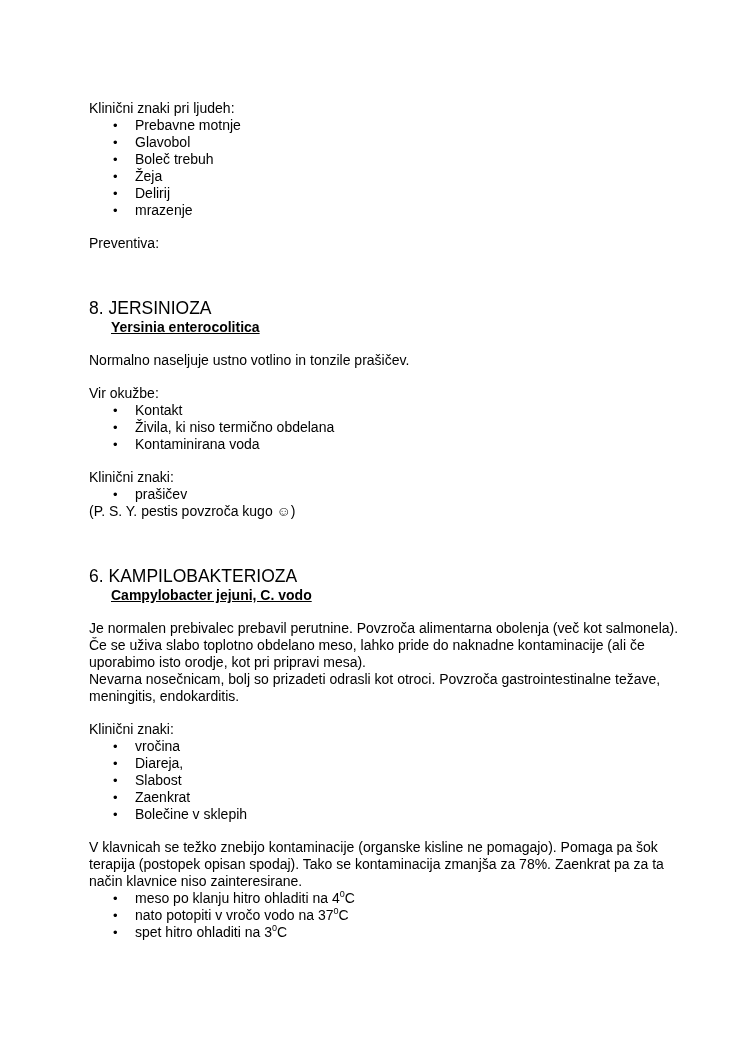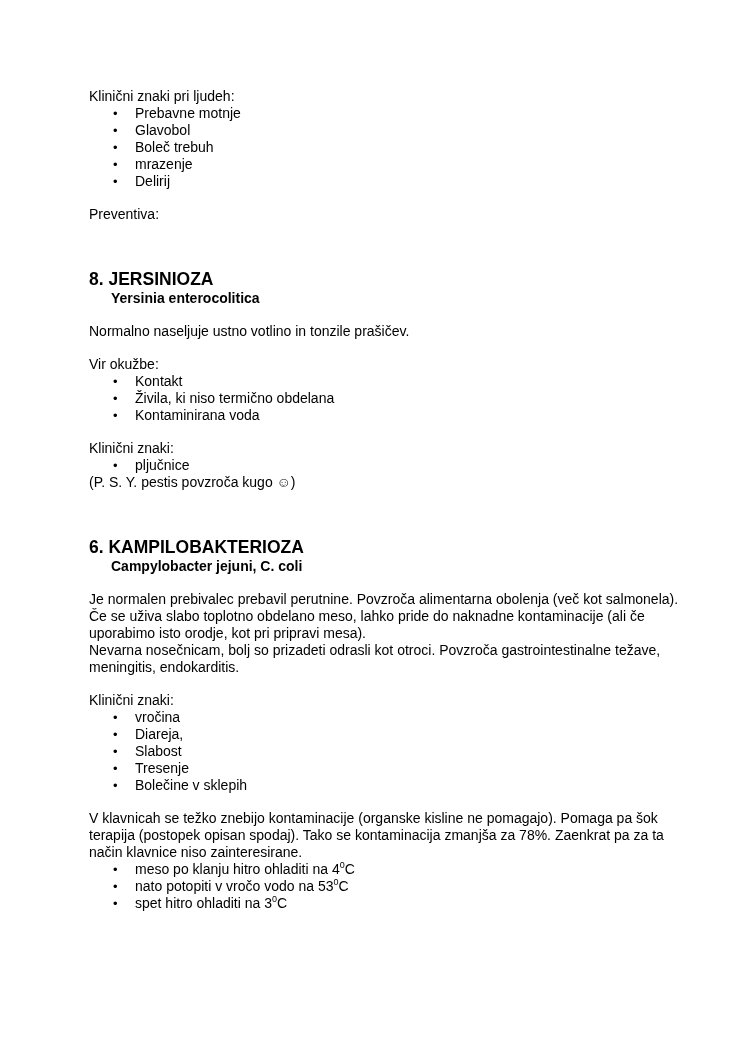--- a/index.html
+++ b/index.html
@@ -1,77 +1,78 @@
 <!DOCTYPE html>
 <html><head>
 <meta charset="utf-8">
 <style>
   html, body { margin:0; padding:0; background:#fff; }
   body { width:750px; height:1061px; position:relative; overflow:hidden;
          font-family:"Liberation Sans", sans-serif; color:#000; font-size:14px; }
-  .page { position:absolute; left:89px; top:88px; width:600px; }
+  .page { position:absolute; left:89px; top:100px; width:600px; }
   p { margin:0; line-height:17px; }
   ul { margin:0; padding:0; list-style:none; }
   li { position:relative; padding-left:46px; line-height:17px; }
   li::before { content:"\2022"; position:absolute; left:24px; top:0; font-size:13px; }
   .gap { height:16px; }
   .biggap { height:46px; }
-  h2 { margin:0; font-size:17.5px; font-weight:bold; line-height:20px; }
-  .sub { margin:0 0 0 22px; font-weight:bold; line-height:18px; }
+  h2 { margin:0; font-size:17.5px; font-weight:normal; line-height:20px; }
+  .sub { margin:0 0 0 22px; font-weight:bold; text-decoration:underline; line-height:18px; }
   sup { font-size:9px; line-height:0; }
 </style>
 </head>
 <body>
 
 <div class="page">
   <p>Klinični znaki pri ljudeh:</p>
   <ul>
     <li>Prebavne motnje</li>
     <li>Glavobol</li>
     <li>Boleč trebuh</li>
+    <li>Žeja</li>
+    <li>Delirij</li>
     <li>mrazenje</li>
-    <li>Delirij</li>
   </ul>
   <div class="gap"></div>
   <p>Preventiva:</p>
   <div class="biggap"></div>
 
   <h2>8. JERSINIOZA</h2>
   <p class="sub">Yersinia enterocolitica</p>
   <div class="gap"></div>
   <p>Normalno naseljuje ustno votlino in tonzile prašičev.</p>
   <div class="gap"></div>
   <p>Vir okužbe:</p>
   <ul>
     <li>Kontakt</li>
     <li>Živila, ki niso termično obdelana</li>
     <li>Kontaminirana voda</li>
   </ul>
   <div class="gap"></div>
   <p>Klinični znaki:</p>
   <ul>
-    <li>pljučnice</li>
+    <li>prašičev</li>
   </ul>
   <p>(P. S. Y. pestis povzroča kugo ☺)</p>
   <div class="biggap"></div>
 
   <h2>6. KAMPILOBAKTERIOZA</h2>
-  <p class="sub">Campylobacter jejuni, C. coli</p>
+  <p class="sub">Campylobacter jejuni, C. vodo</p>
   <div class="gap"></div>
   <p>Je normalen prebivalec prebavil perutnine. Povzroča alimentarna obolenja (več kot salmonela). Če se uživa slabo toplotno obdelano meso, lahko pride do naknadne kontaminacije (ali če uporabimo isto orodje, kot pri pripravi mesa).</p>
   <p>Nevarna nosečnicam, bolj so prizadeti odrasli kot otroci. Povzroča gastrointestinalne težave, meningitis, endokarditis.</p>
   <div class="gap"></div>
   <p>Klinični znaki:</p>
   <ul>
     <li>vročina</li>
     <li>Diareja,</li>
     <li>Slabost</li>
-    <li>Tresenje</li>
+    <li>Zaenkrat</li>
     <li>Bolečine v sklepih</li>
   </ul>
   <div class="gap"></div>
   <p>V klavnicah se težko znebijo kontaminacije (organske kisline ne pomagajo). Pomaga pa šok terapija (postopek opisan spodaj). Tako se kontaminacija zmanjša za 78%. Zaenkrat pa za ta način klavnice niso zainteresirane.</p>
   <ul>
     <li><span>meso po klanju hitro ohladiti na 4</span><sup>0</sup><span>C</span></li>
-    <li><span>nato potopiti v vročo vodo na 53</span><sup>0</sup><span>C</span></li>
+    <li><span>nato potopiti v vročo vodo na 37</span><sup>0</sup><span>C</span></li>
     <li><span>spet hitro ohladiti na 3</span><sup>0</sup><span>C</span></li>
   </ul>
 </div>
 
 </body></html>

